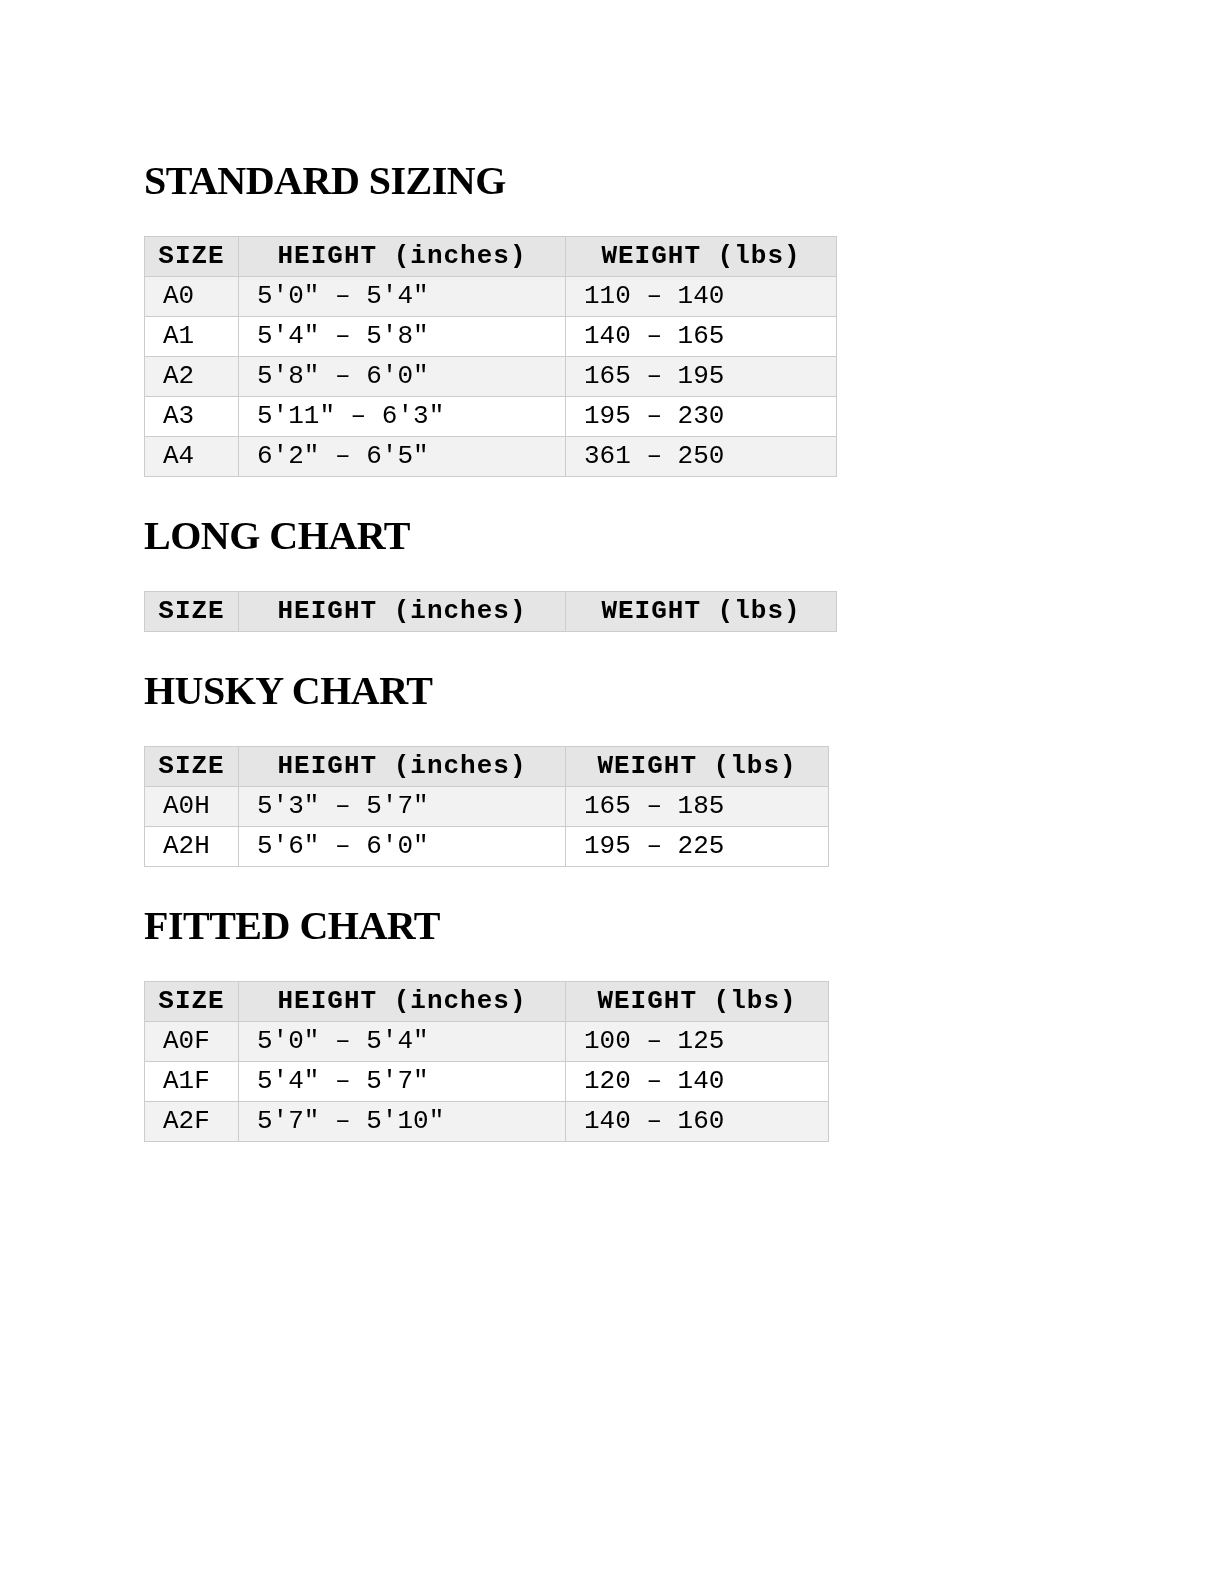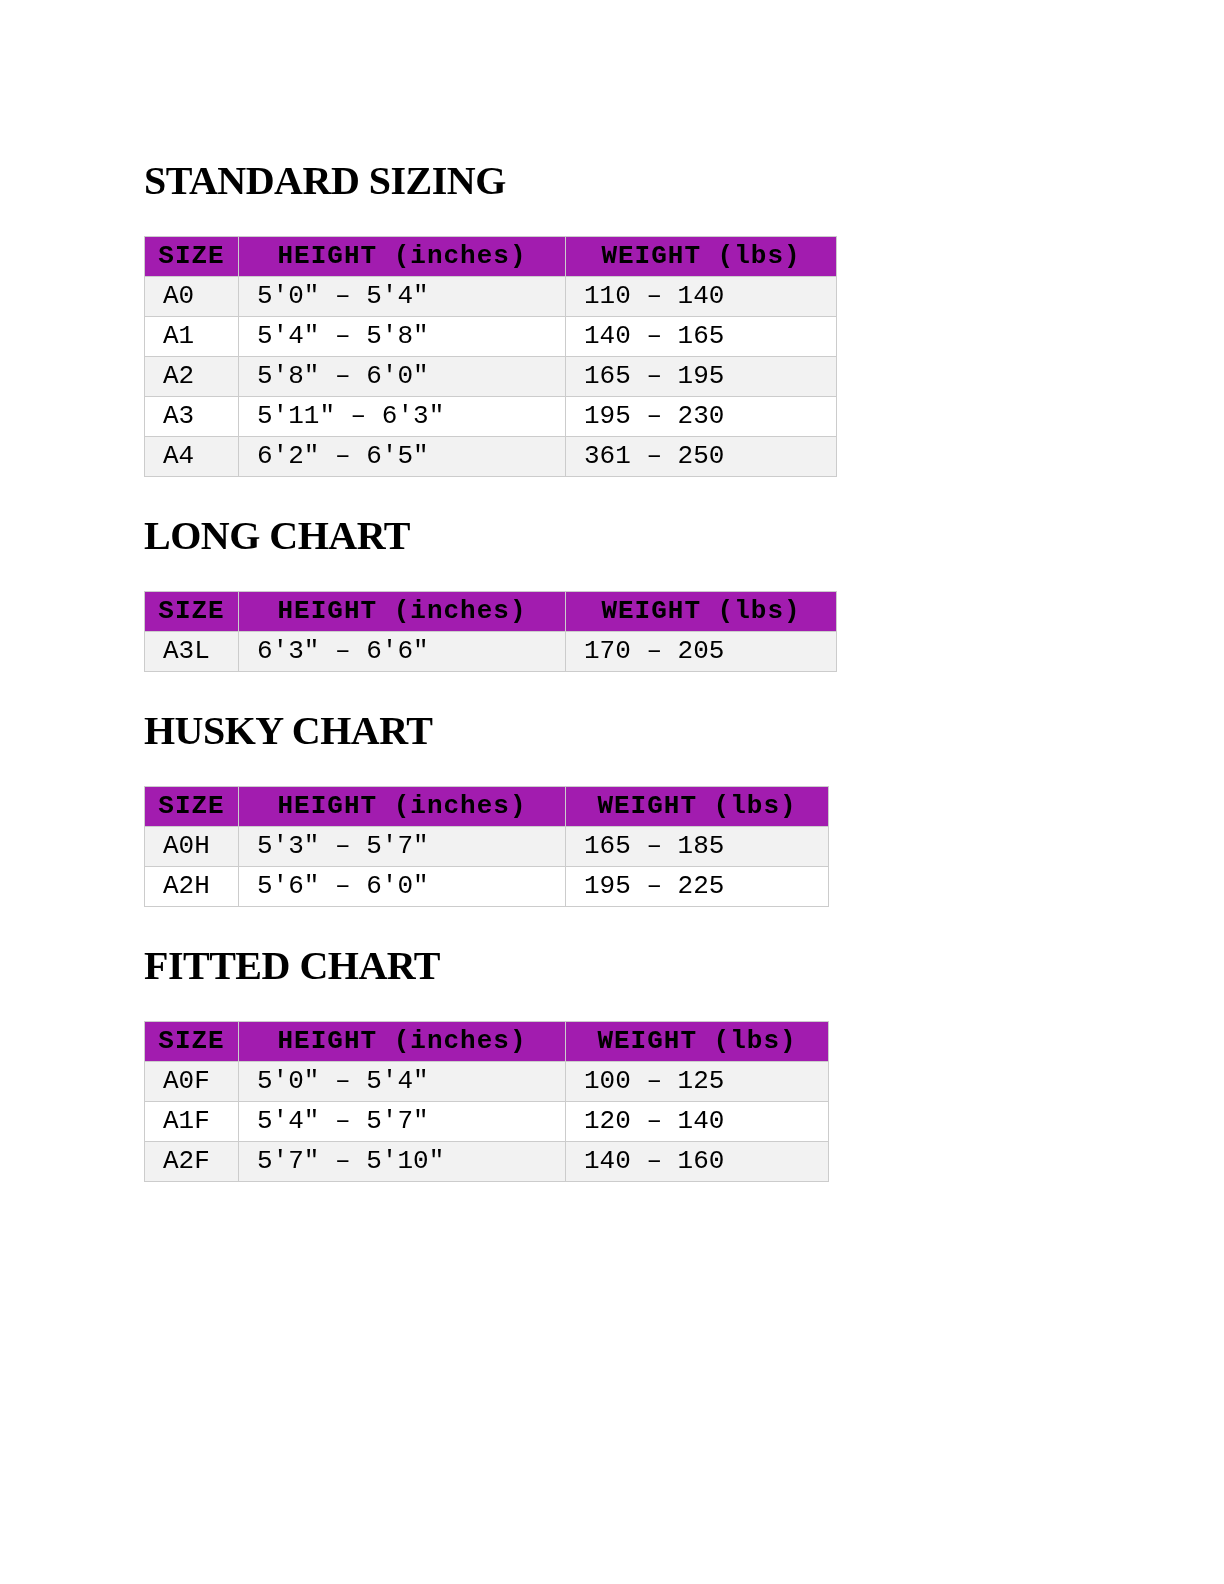--- a/index.html
+++ b/index.html
@@ -41,21 +41,21 @@
     line-height: 39px;
     vertical-align: middle;
     white-space: nowrap;
     overflow: hidden;
     padding: 0;
   }
   table.size-table th {
     font-weight: bold;
     text-align: center;
     letter-spacing: 1px;
-    background: #a21caf;
+    background: #e5e5e5;
   }
   table.size-table td {
     text-align: left;
     padding-left: 18px;
   }
   table.size-table tbody tr:nth-child(odd) {
     background: var(--stripe, #f2f2f2);
   }
   table.size-table tbody tr:nth-child(even) {
     background: #ffffff;
@@ -124,25 +124,20 @@
           <col class="col-weight">
         </colgroup>
       <thead>
         <tr>
           <th>SIZE</th>
           <th>HEIGHT (inches)</th>
           <th>WEIGHT (lbs)</th>
         </tr>
       </thead>
       <tbody>
-        <tr>
-          <td>A3L</td>
-          <td>6'3" – 6'6"</td>
-          <td>170 – 205</td>
-        </tr>
       </tbody>
     </table>
   </div>
 
   <div class="section">
     <h2 class="section-title">HUSKY CHART</h2>
     <table class="size-table narrow">
       <colgroup>
           <col class="col-size">
           <col class="col-height">

